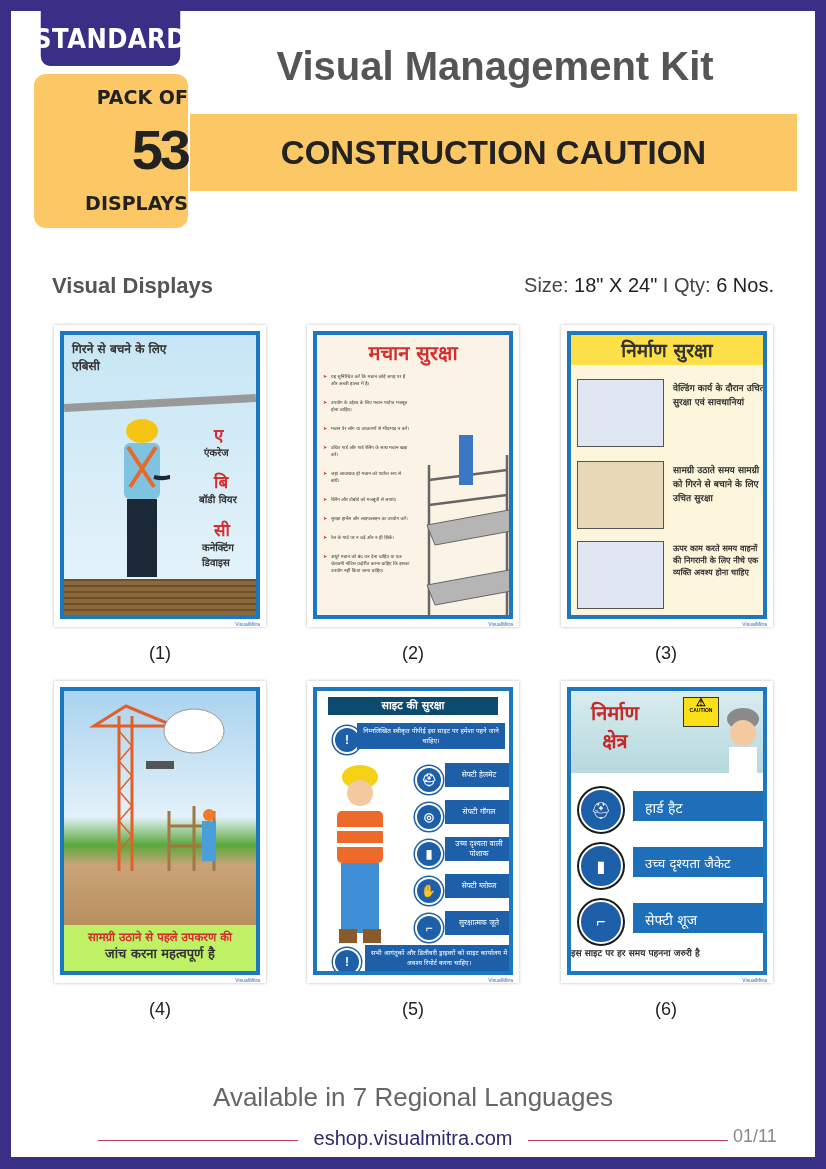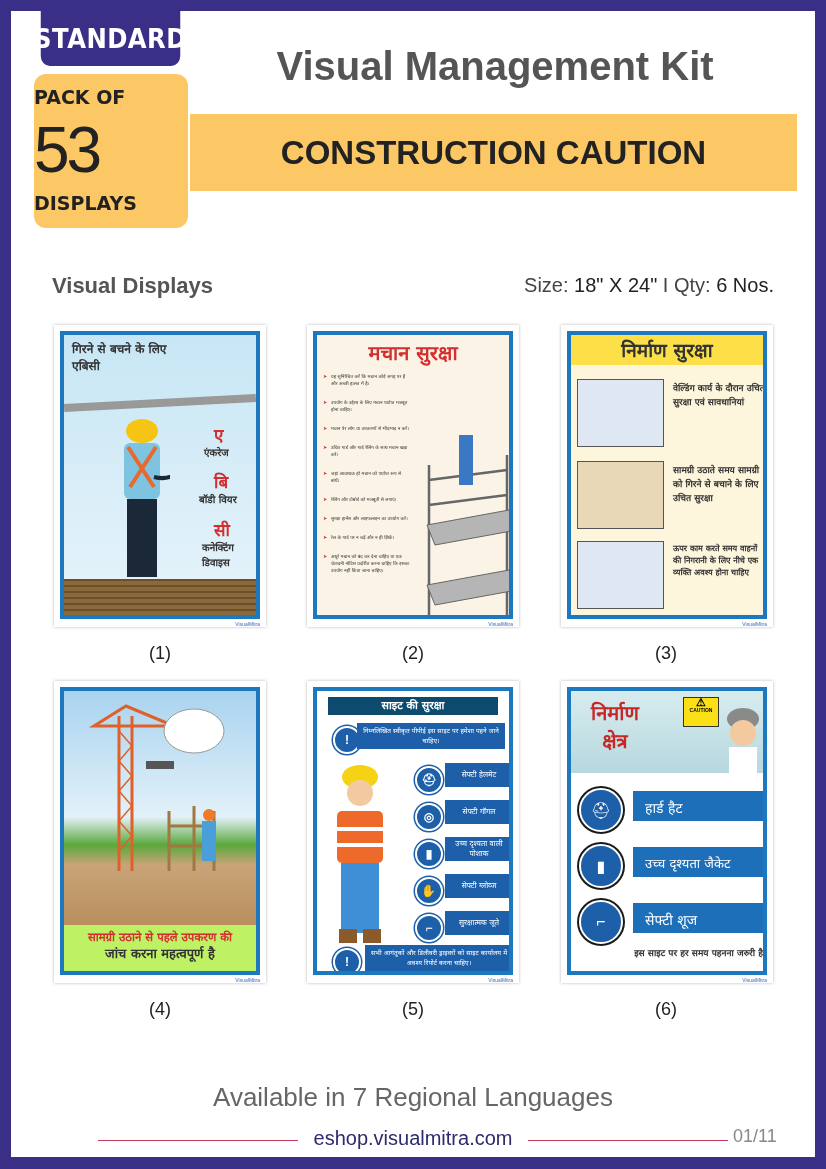--- a/index.html
+++ b/index.html
@@ -1,21 +1,21 @@
 <!DOCTYPE html>
 <html><head>
 <meta charset="utf-8">
 <style>
   html,body{margin:0;padding:0;}
   body{width:826px;height:1169px;background:#3a2f86;font-family:"Liberation Sans",sans-serif;position:relative;overflow:hidden;}
   .page{position:absolute;left:11px;top:11px;width:804px;height:1146px;background:#ffffff;}
   .std{position:absolute;left:33px;top:11px;width:155px;height:55px;background:#3a2f86;border-radius:0 0 10px 10px;color:#fff;font-weight:bold;font-size:27px;display:flex;align-items:center;justify-content:center;letter-spacing:0.5px;font-family:"DejaVu Sans",sans-serif;transform:scaleX(0.9);}
-  .pack{position:absolute;left:34px;top:74px;width:154px;height:154px;background:#fcc865;border-radius:12px;text-align:left;color:#222;}
+  .pack{position:absolute;left:34px;top:74px;width:154px;height:154px;background:#fcc865;border-radius:12px;text-align:right;color:#222;}
   .pack .p1{font-family:"DejaVu Sans",sans-serif;font-weight:bold;font-size:19px;margin-top:12px;}
-  .pack .p2{font-family:"Liberation Sans",sans-serif;font-weight:normal;font-size:64px;line-height:80px;letter-spacing:-3px;margin-top:2px;}
+  .pack .p2{font-family:"Liberation Sans",sans-serif;font-weight:bold;font-size:56px;line-height:80px;letter-spacing:-3px;margin-top:2px;}
   .pack .p3{font-family:"DejaVu Sans",sans-serif;font-weight:bold;font-size:19px;margin-top:2px;}
   .title{position:absolute;left:190px;top:44px;width:610px;text-align:center;font-weight:bold;font-size:40px;color:#555;}
   .band{position:absolute;left:190px;top:114px;width:607px;height:77px;background:#fcc865;display:flex;align-items:center;justify-content:center;}
   .band span{font-weight:bold;font-size:33px;color:#222;}
   .section{position:absolute;left:52px;top:273px;font-weight:bold;font-size:22px;color:#555;}
   .size{position:absolute;right:52px;top:274px;font-size:20px;color:#444;}
   .size b{font-weight:normal;color:#222;}
   .poster{position:absolute;width:212px;height:302px;background:#fff;box-shadow:0 0 3px #bbb;}
   .poster .frame{position:absolute;left:6px;top:6px;right:6px;bottom:8px;border:4px solid #1d79bf;box-sizing:border-box;overflow:hidden;}
   .poster .brand{position:absolute;right:6px;bottom:0px;font-size:5px;color:#3a6ec0;}
@@ -50,21 +50,21 @@
   .p5head{position:absolute;left:11px;right:11px;top:6px;height:18px;background:#0c4a6e;color:#fff;text-align:center;font-family:"DejaVu Sans",sans-serif;font-weight:bold;font-size:11px;line-height:18px;}
   .p5circ{position:absolute;width:24px;height:24px;border-radius:50%;background:#1d5fa8;border:2px solid #fff;box-shadow:0 0 0 1.5px #1d5fa8;color:#fff;font-weight:bold;display:flex;align-items:center;justify-content:center;font-size:12px;}
   .p5box{position:absolute;background:#1d5fa8;color:#fff;font-family:"DejaVu Sans",sans-serif;font-size:7.5px;display:flex;align-items:center;justify-content:center;text-align:center;line-height:10px;}
   
   .p6bg{position:absolute;inset:0;background:#fff;}
   .p6top{position:absolute;left:0;right:0;top:0;height:82px;background:linear-gradient(#d8ecef,#b6d8de);}
   .p6title{position:absolute;left:20px;top:8px;font-family:"DejaVu Sans",sans-serif;font-weight:bold;color:#c62828;font-size:20px;line-height:28px;text-align:center;}
   .p6caution{position:absolute;left:112px;top:6px;width:34px;height:28px;background:#fbe018;border:1.5px solid #333;font-size:5px;font-weight:bold;text-align:center;line-height:8px;}
   .p6circ{position:absolute;left:8px;width:40px;height:40px;border-radius:50%;background:#1d5fa8;border:2.5px solid #fff;box-shadow:0 0 0 2px #1a1a1a;color:#fff;display:flex;align-items:center;justify-content:center;font-size:16px;}
   .p6box{position:absolute;left:62px;width:130px;height:30px;background:#1d6fba;color:#fff;font-family:"DejaVu Sans",sans-serif;font-size:14px;line-height:34px;padding-left:12px;box-sizing:border-box;}
-  .p6foot{position:absolute;left:0;right:0;bottom:12px;text-align:right;font-family:"DejaVu Sans",sans-serif;font-weight:bold;font-size:9px;color:#333;}
+  .p6foot{position:absolute;left:0;right:0;bottom:12px;text-align:left;font-family:"DejaVu Sans",sans-serif;font-weight:bold;font-size:9px;color:#333;}
   .avail{position:absolute;left:0;right:0;top:1082px;text-align:center;font-size:26px;color:#666;}
   .url{position:absolute;left:0;right:0;top:1127px;text-align:center;font-size:20px;color:#2d2a6e;}
   .line{position:absolute;top:1140px;height:1px;background:#c23b5a;}
   .pgno{position:absolute;left:733px;top:1126px;font-size:18px;color:#888;}
 </style>
 </head>
 <body>
 
 <div class="page"></div>
 

